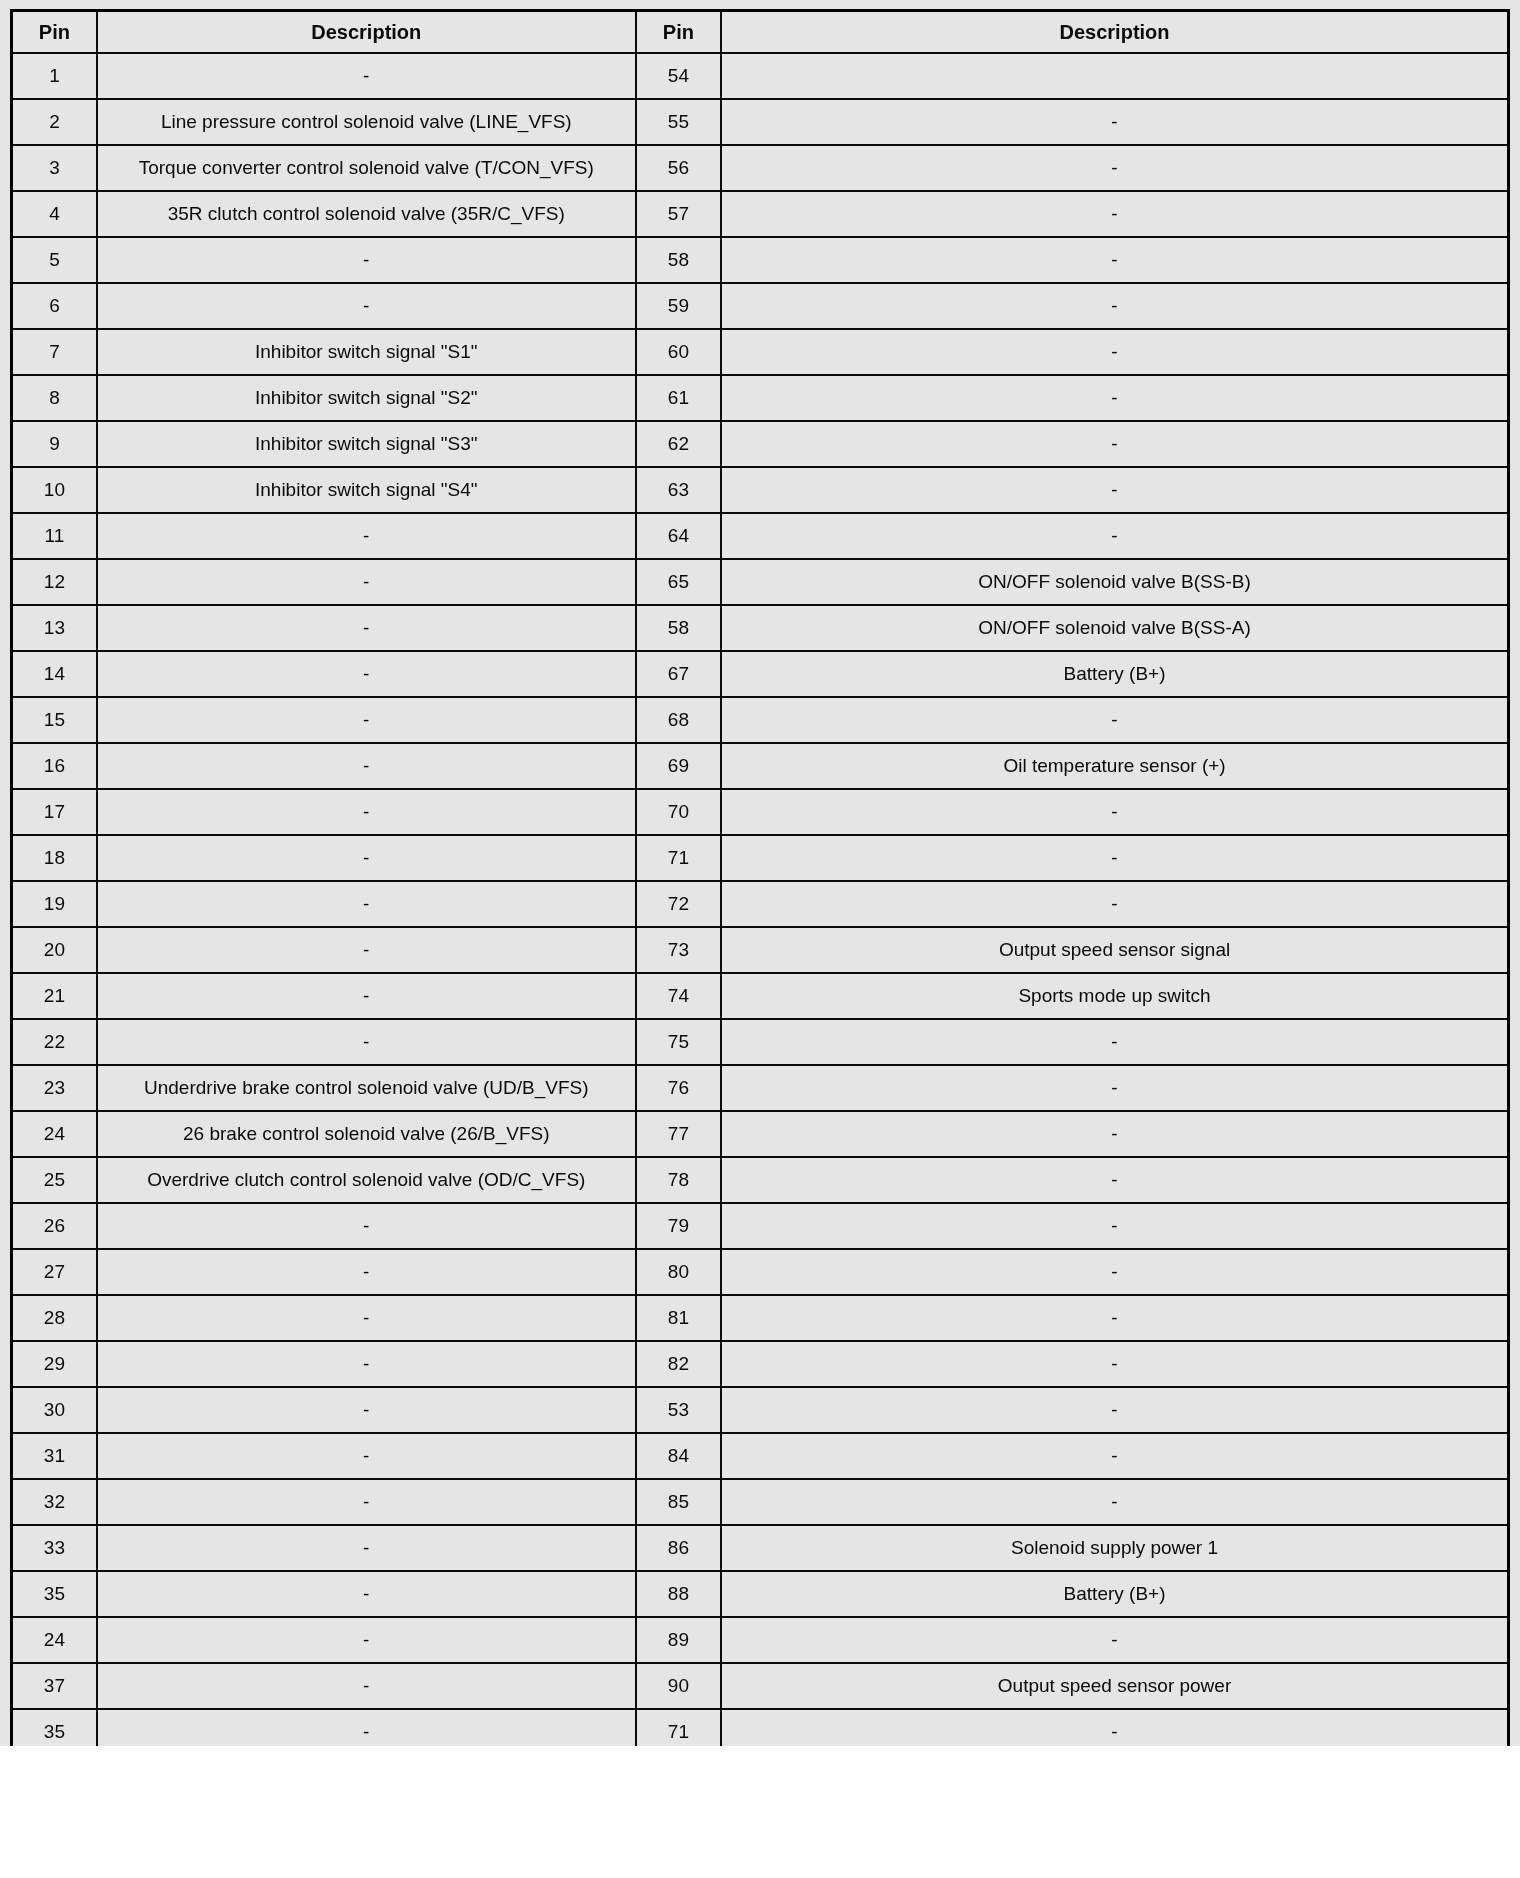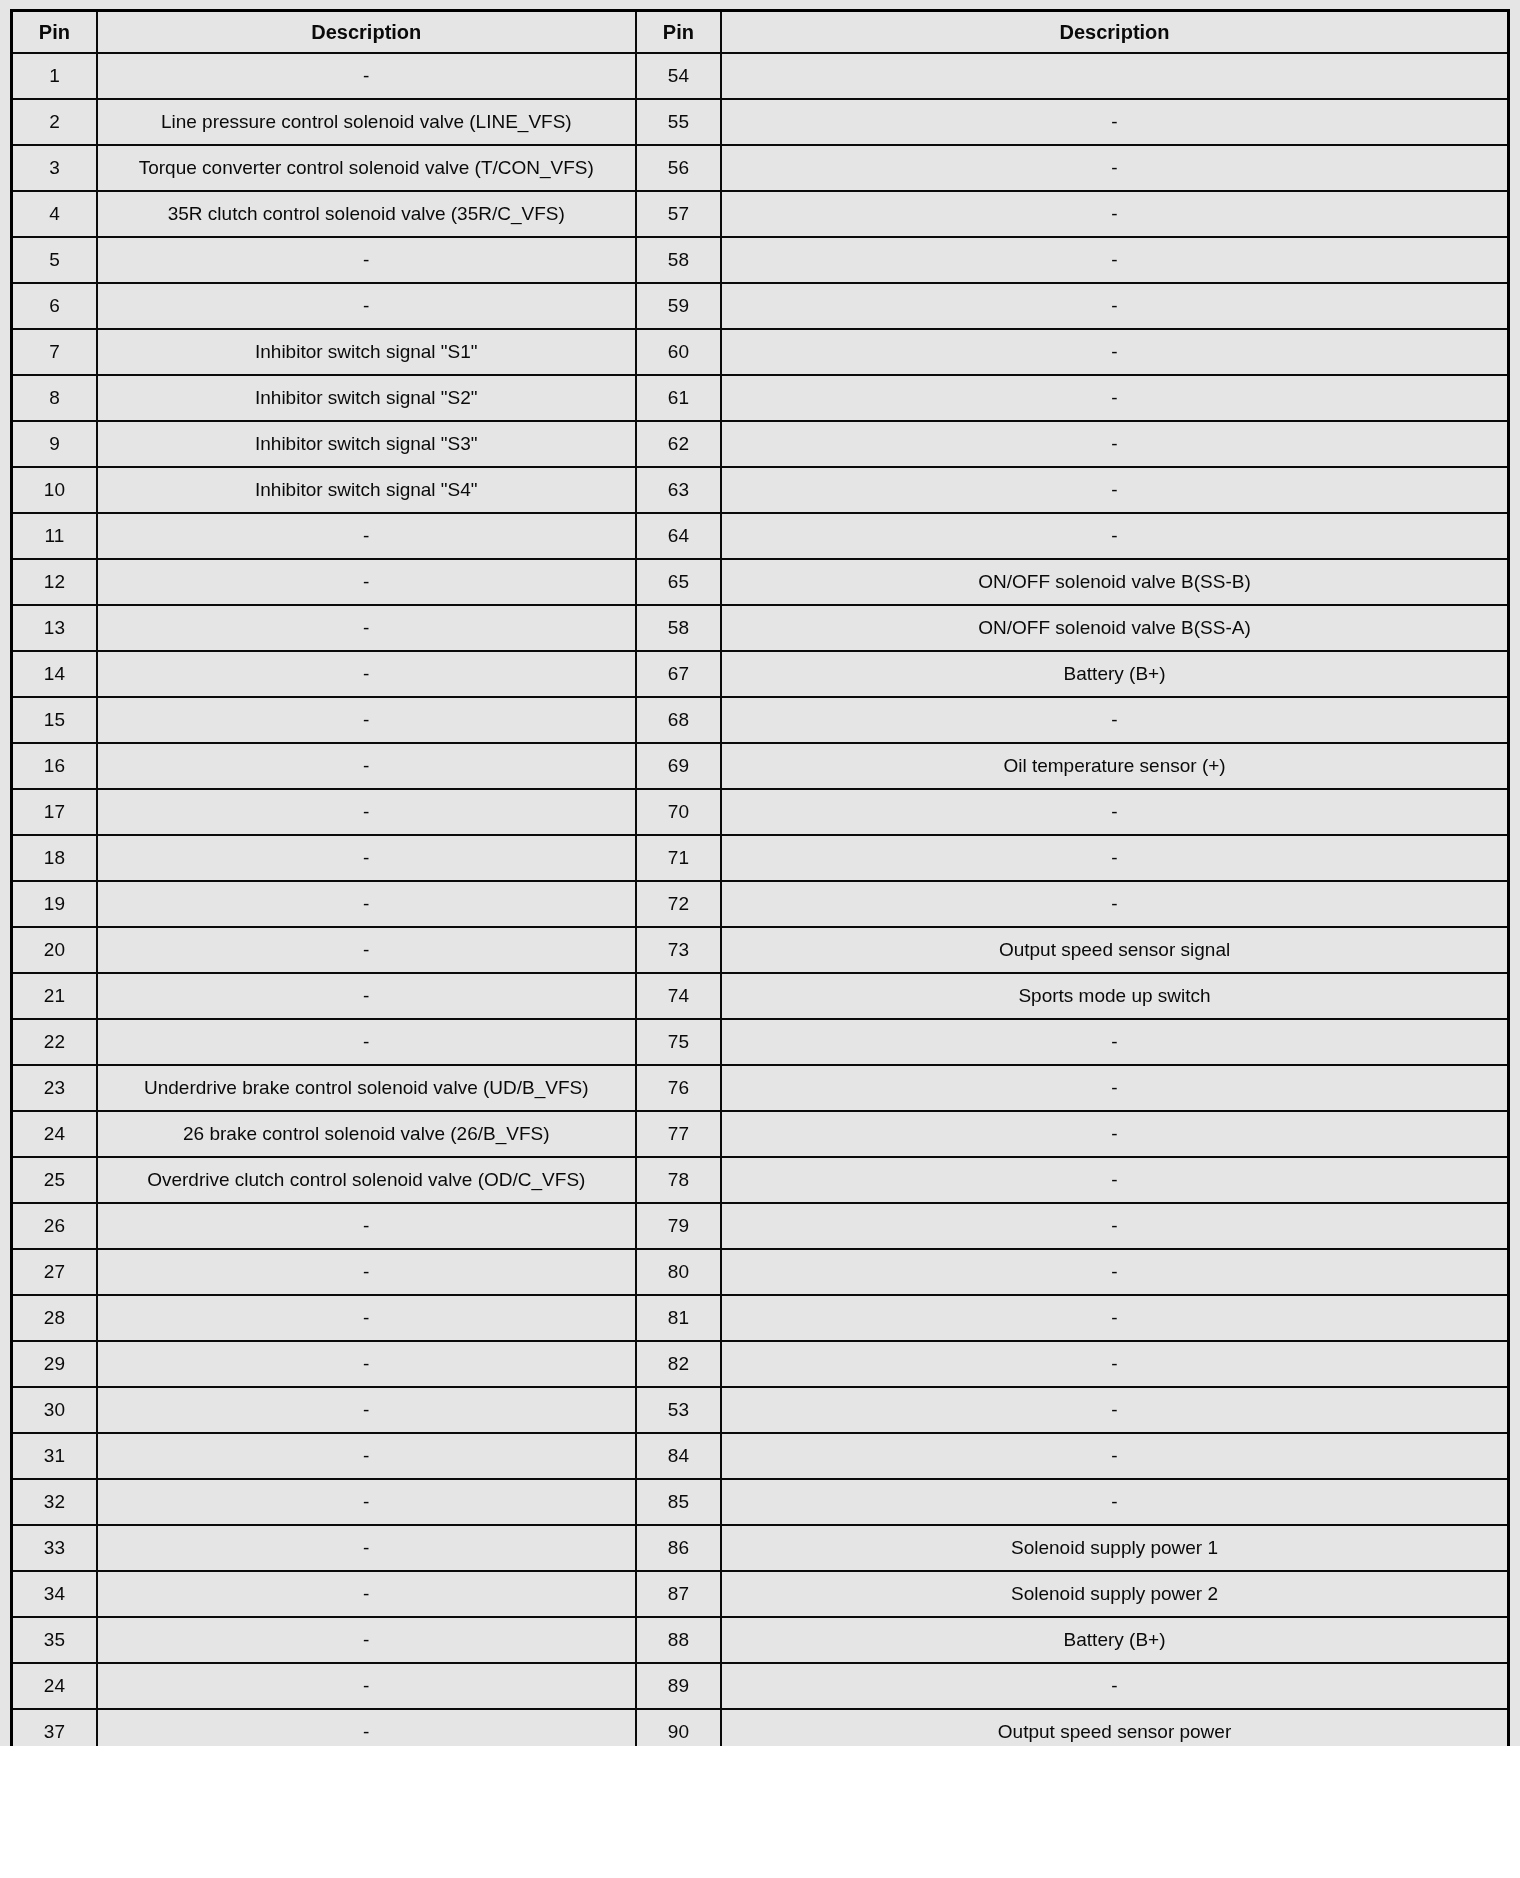--- a/index.html
+++ b/index.html
@@ -257,26 +257,20 @@
           <td>85</td>
           <td>-</td>
         </tr>
         <tr>
           <td>33</td>
           <td>-</td>
           <td>86</td>
           <td>Solenoid supply power 1</td>
         </tr>
         <tr>
-          <td>34</td>
-          <td>-</td>
-          <td>87</td>
-          <td>Solenoid supply power 2</td>
-        </tr>
-        <tr>
           <td>35</td>
           <td>-</td>
           <td>88</td>
           <td>Battery (B+)</td>
         </tr>
         <tr>
           <td>24</td>
           <td>-</td>
           <td>89</td>
           <td>-</td>

